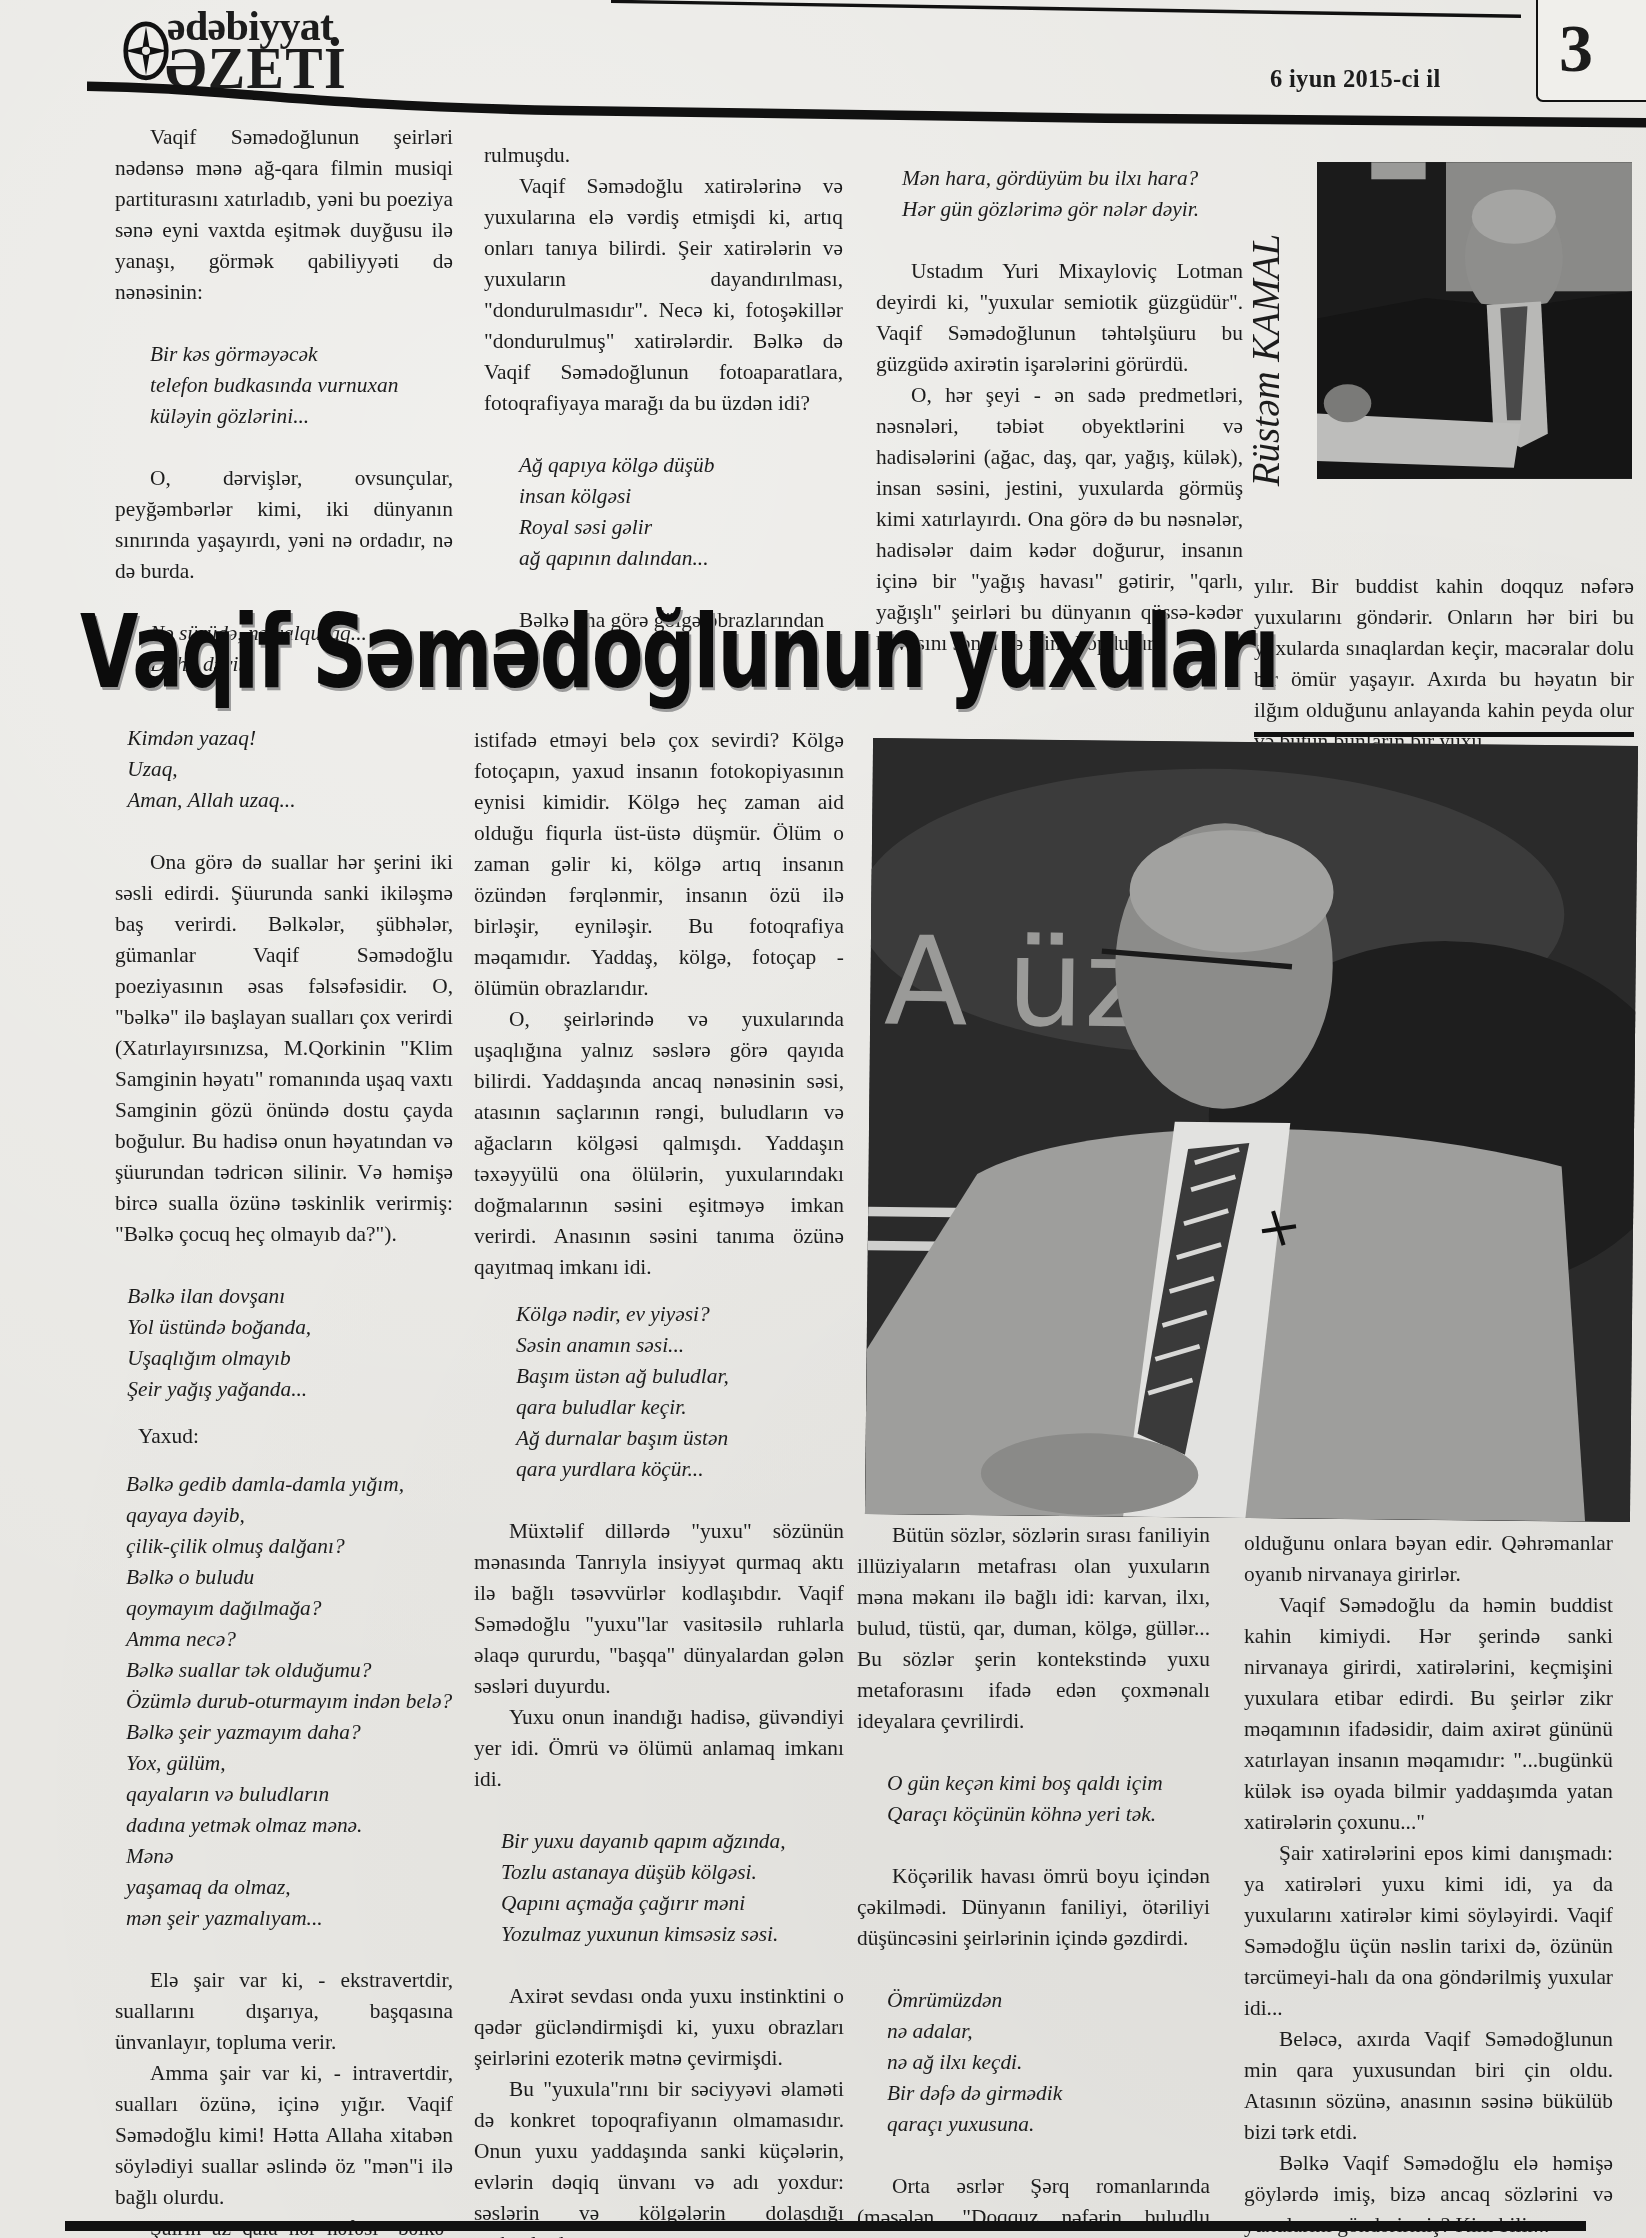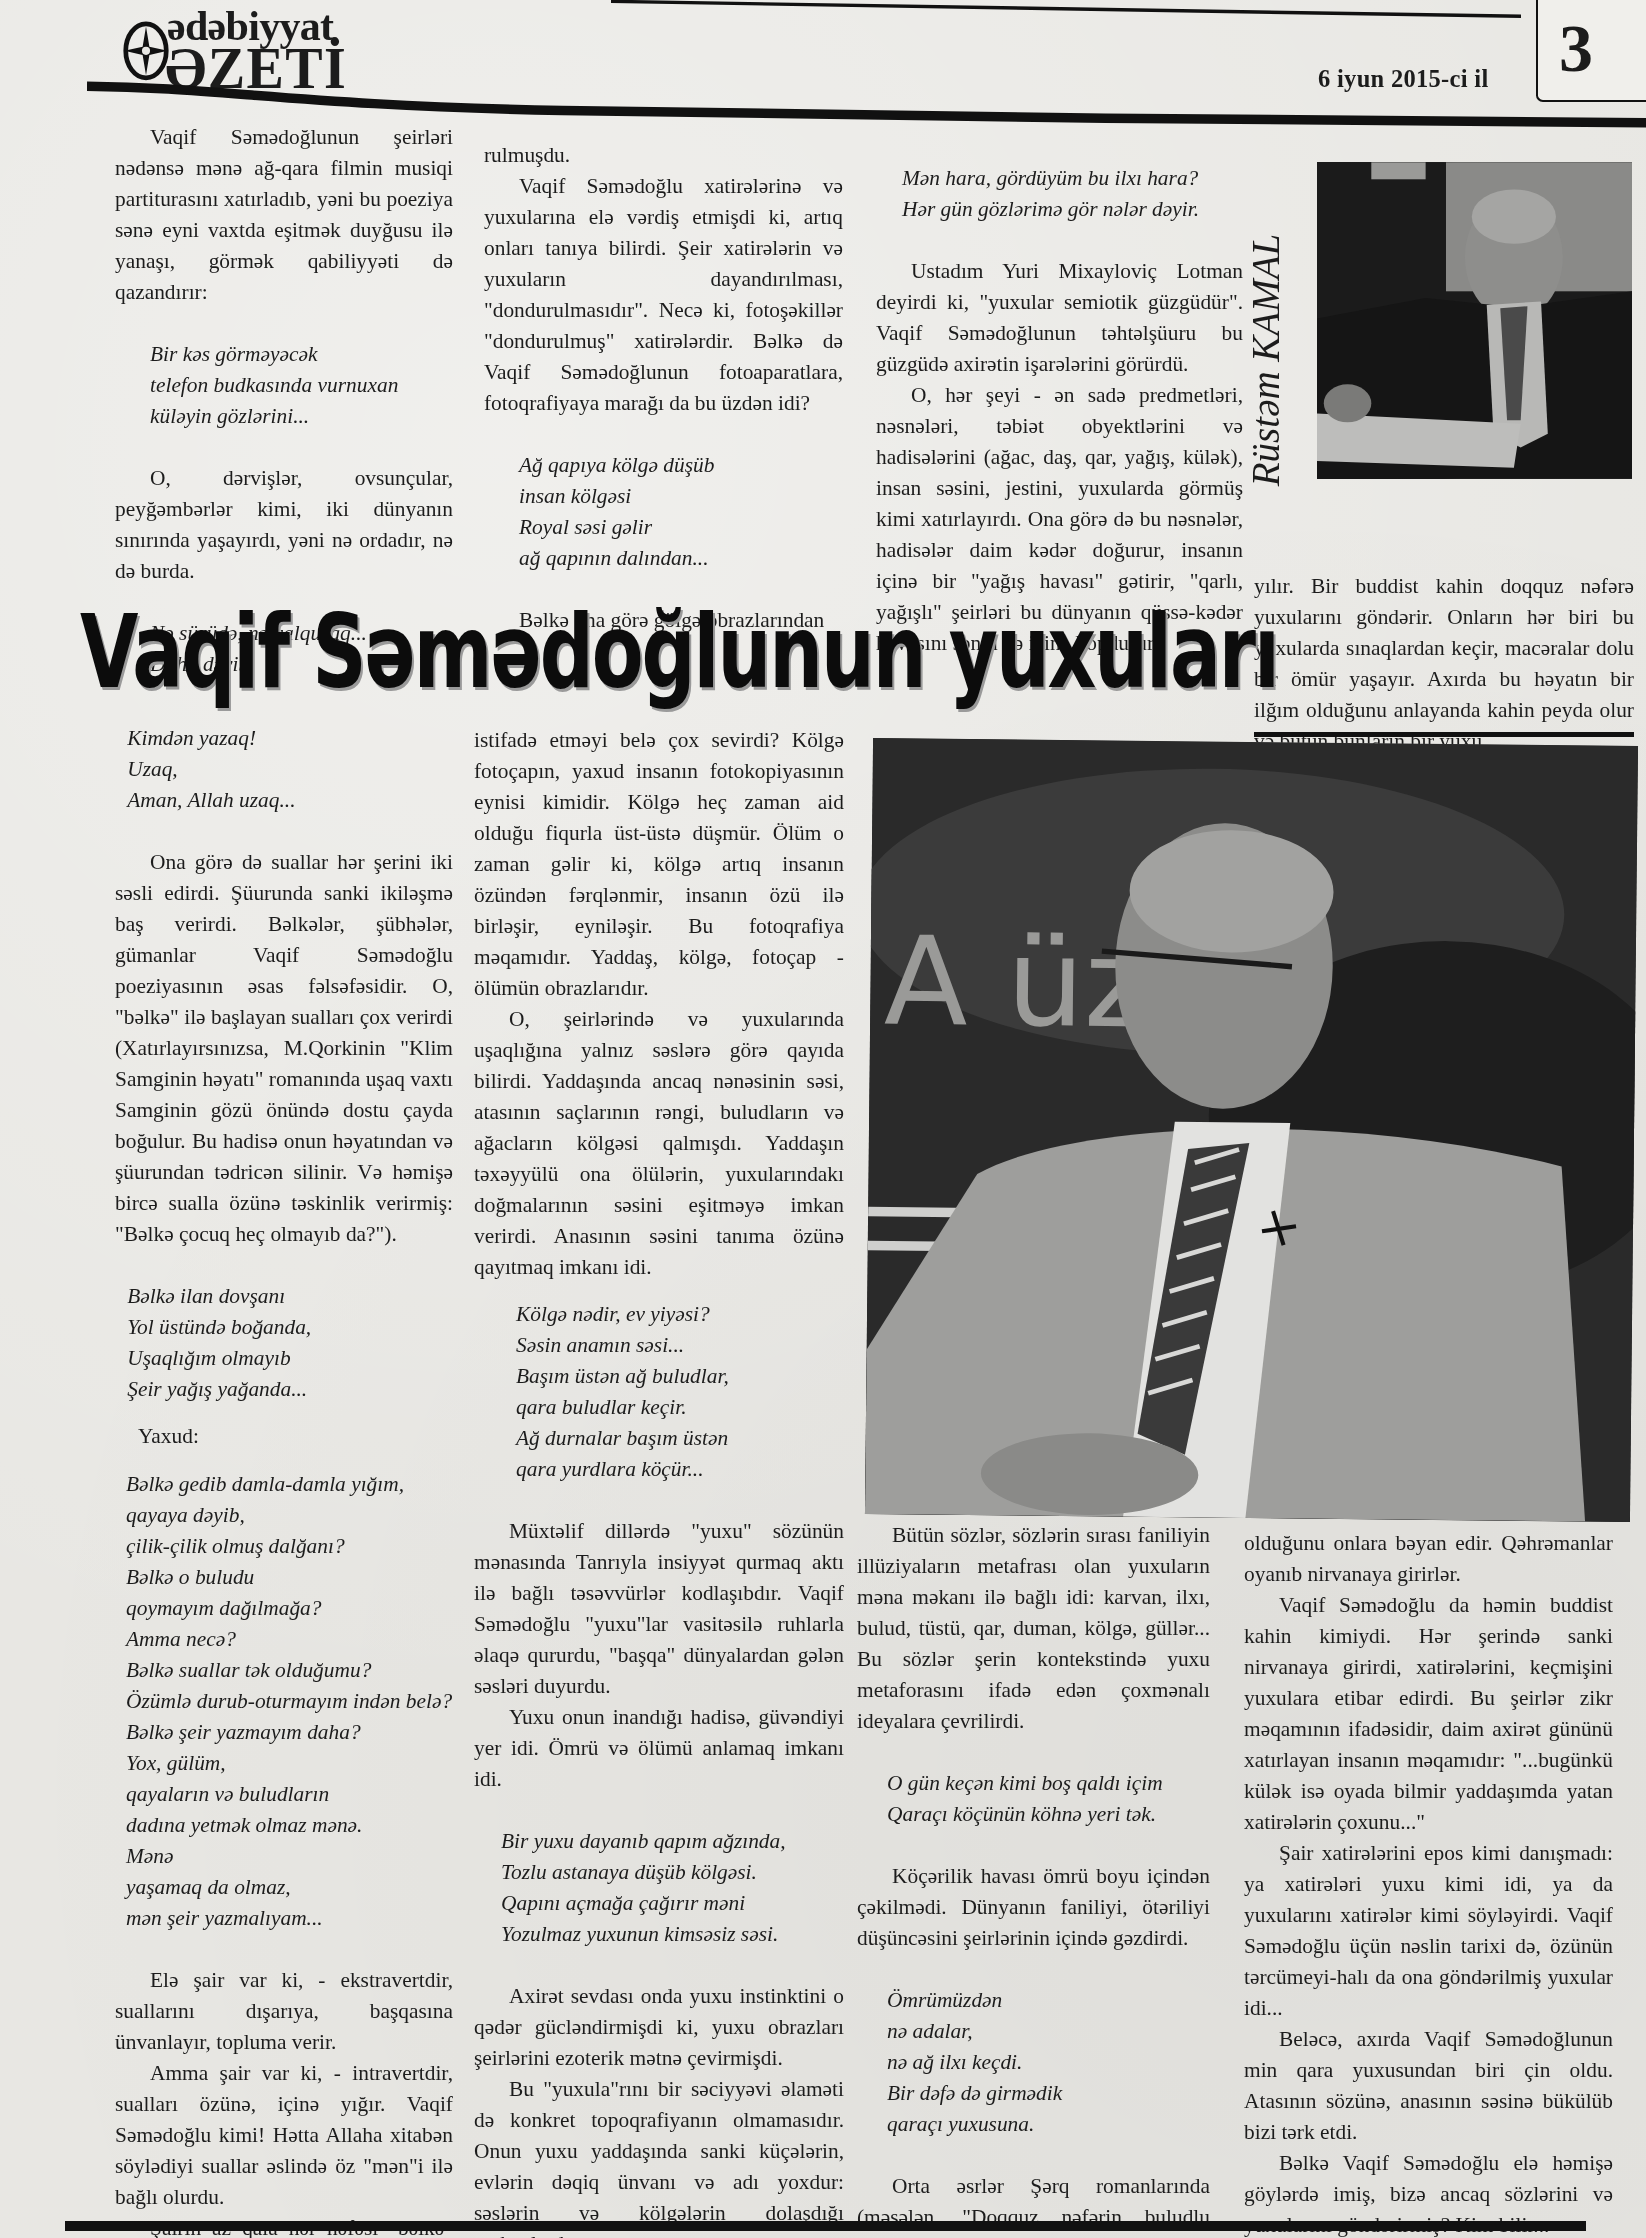--- a/index.html
+++ b/index.html
@@ -12,21 +12,21 @@
       radial-gradient(circle at 80% 80%, rgba(0,0,0,0.04), rgba(0,0,0,0) 60%),
       #e8e7e3;
   }
   
   .logo { position: absolute; left: 119px; top: 5.4px; width: 258px; height: 102px; }
   .logo-emblem { position: absolute; left: 0; top: 12.2px; width: 54px; height: 65px; }
   .logo-top { position: absolute; left: 48px; top: 0; font-family: "Liberation Serif", serif; font-weight: bold; font-size: 42px; letter-spacing: -0.7px; line-height: 1; }
   .logo-bottom { position: absolute; left: 46px; top: 35px; font-family: "Liberation Serif", serif; font-weight: bold; font-size: 56px; letter-spacing: 1.4px; line-height: 1; transform: scaleY(1.05); }
   .top-rule { position: absolute; left: 611px; top: 0; width: 910px; height: 20.4px; }
   .masthead-rule { position: absolute; left: 87px; top: 78px; width: 1562px; height: 61px; }
-  .issue-date { position: absolute; left: 1270px; top: 65px; font-size: 24.5px; font-weight: bold; font-family: "Liberation Serif", serif; letter-spacing: 0.3px; margin-left: 48px; }
+  .issue-date { position: absolute; left: 1270px; top: 65px; font-size: 24.5px; font-weight: bold; font-family: "Liberation Serif", serif; letter-spacing: 0.3px; }
   .page-number-box { position: absolute; left: 1536px; top: 0; width: 110px; height: 102px; border: 2.7px solid #111; border-top: none; border-right: none; border-radius: 0 0 0 6.8px; background: #f0efeb; }
   .page-number { position: absolute; left: 1559px; top: 13.6px; font-size: 68px; font-weight: bold; font-family: "Liberation Serif", serif; line-height: 1; }
 
   
   .col { position: absolute; font-size: 21.4px; line-height: 31px; text-align: justify; }
   .col p { text-indent: 35px; }
   .col p.noindent { text-indent: 0; }
   .col .verse { font-style: italic; padding-left: 35px; text-align: left; }
   .col .verse div { white-space: nowrap; }
   .gap { height: 31px; }
@@ -63,21 +63,21 @@
   </svg>
   <svg class="masthead-rule" viewBox="0 0 2300 90" preserveAspectRatio="none">
     <path d="M0,12 C200,14 300,40 700,48 C1200,58 1800,62 2300,66" stroke="#111" stroke-width="14" fill="none"></path>
   </svg>
 
   <div class="issue-date">6 iyun 2015-ci il</div>
   <div class="page-number-box"></div>
   <div class="page-number">3</div>
 
   <div class="col" style="left:115px; top:122px; width:338px;">
-    <p>Vaqif Səmədoğlunun şeirləri nədənsə mənə ağ-qara filmin musiqi partiturasını xatırladıb, yəni bu poeziya sənə eyni vaxtda eşitmək duyğusu ilə yanaşı, görmək qabiliyyəti də qazandırır:</p>
+    <p>Vaqif Səmədoğlunun şeirləri nədənsə mənə ağ-qara filmin musiqi partiturasını xatırladıb, yəni bu poeziya sənə eyni vaxtda eşitmək duyğusu ilə yanaşı, görmək qabiliyyəti də nənəsinin:</p>
     <div class="gap"></div>
     <div class="verse">
       <div>Bir kəs görməyəcək</div>
       <div>telefon budkasında vurnuxan</div>
       <div>küləyin gözlərini...</div>
     </div>
     <div class="gap"></div>
     <p>O, dərvişlər, ovsunçular, peyğəmbərlər kimi, iki dünyanın sınırında yaşayırdı, yəni nə ordadır, nə də burda.</p>
     <div class="gap"></div>
     <div class="verse">

